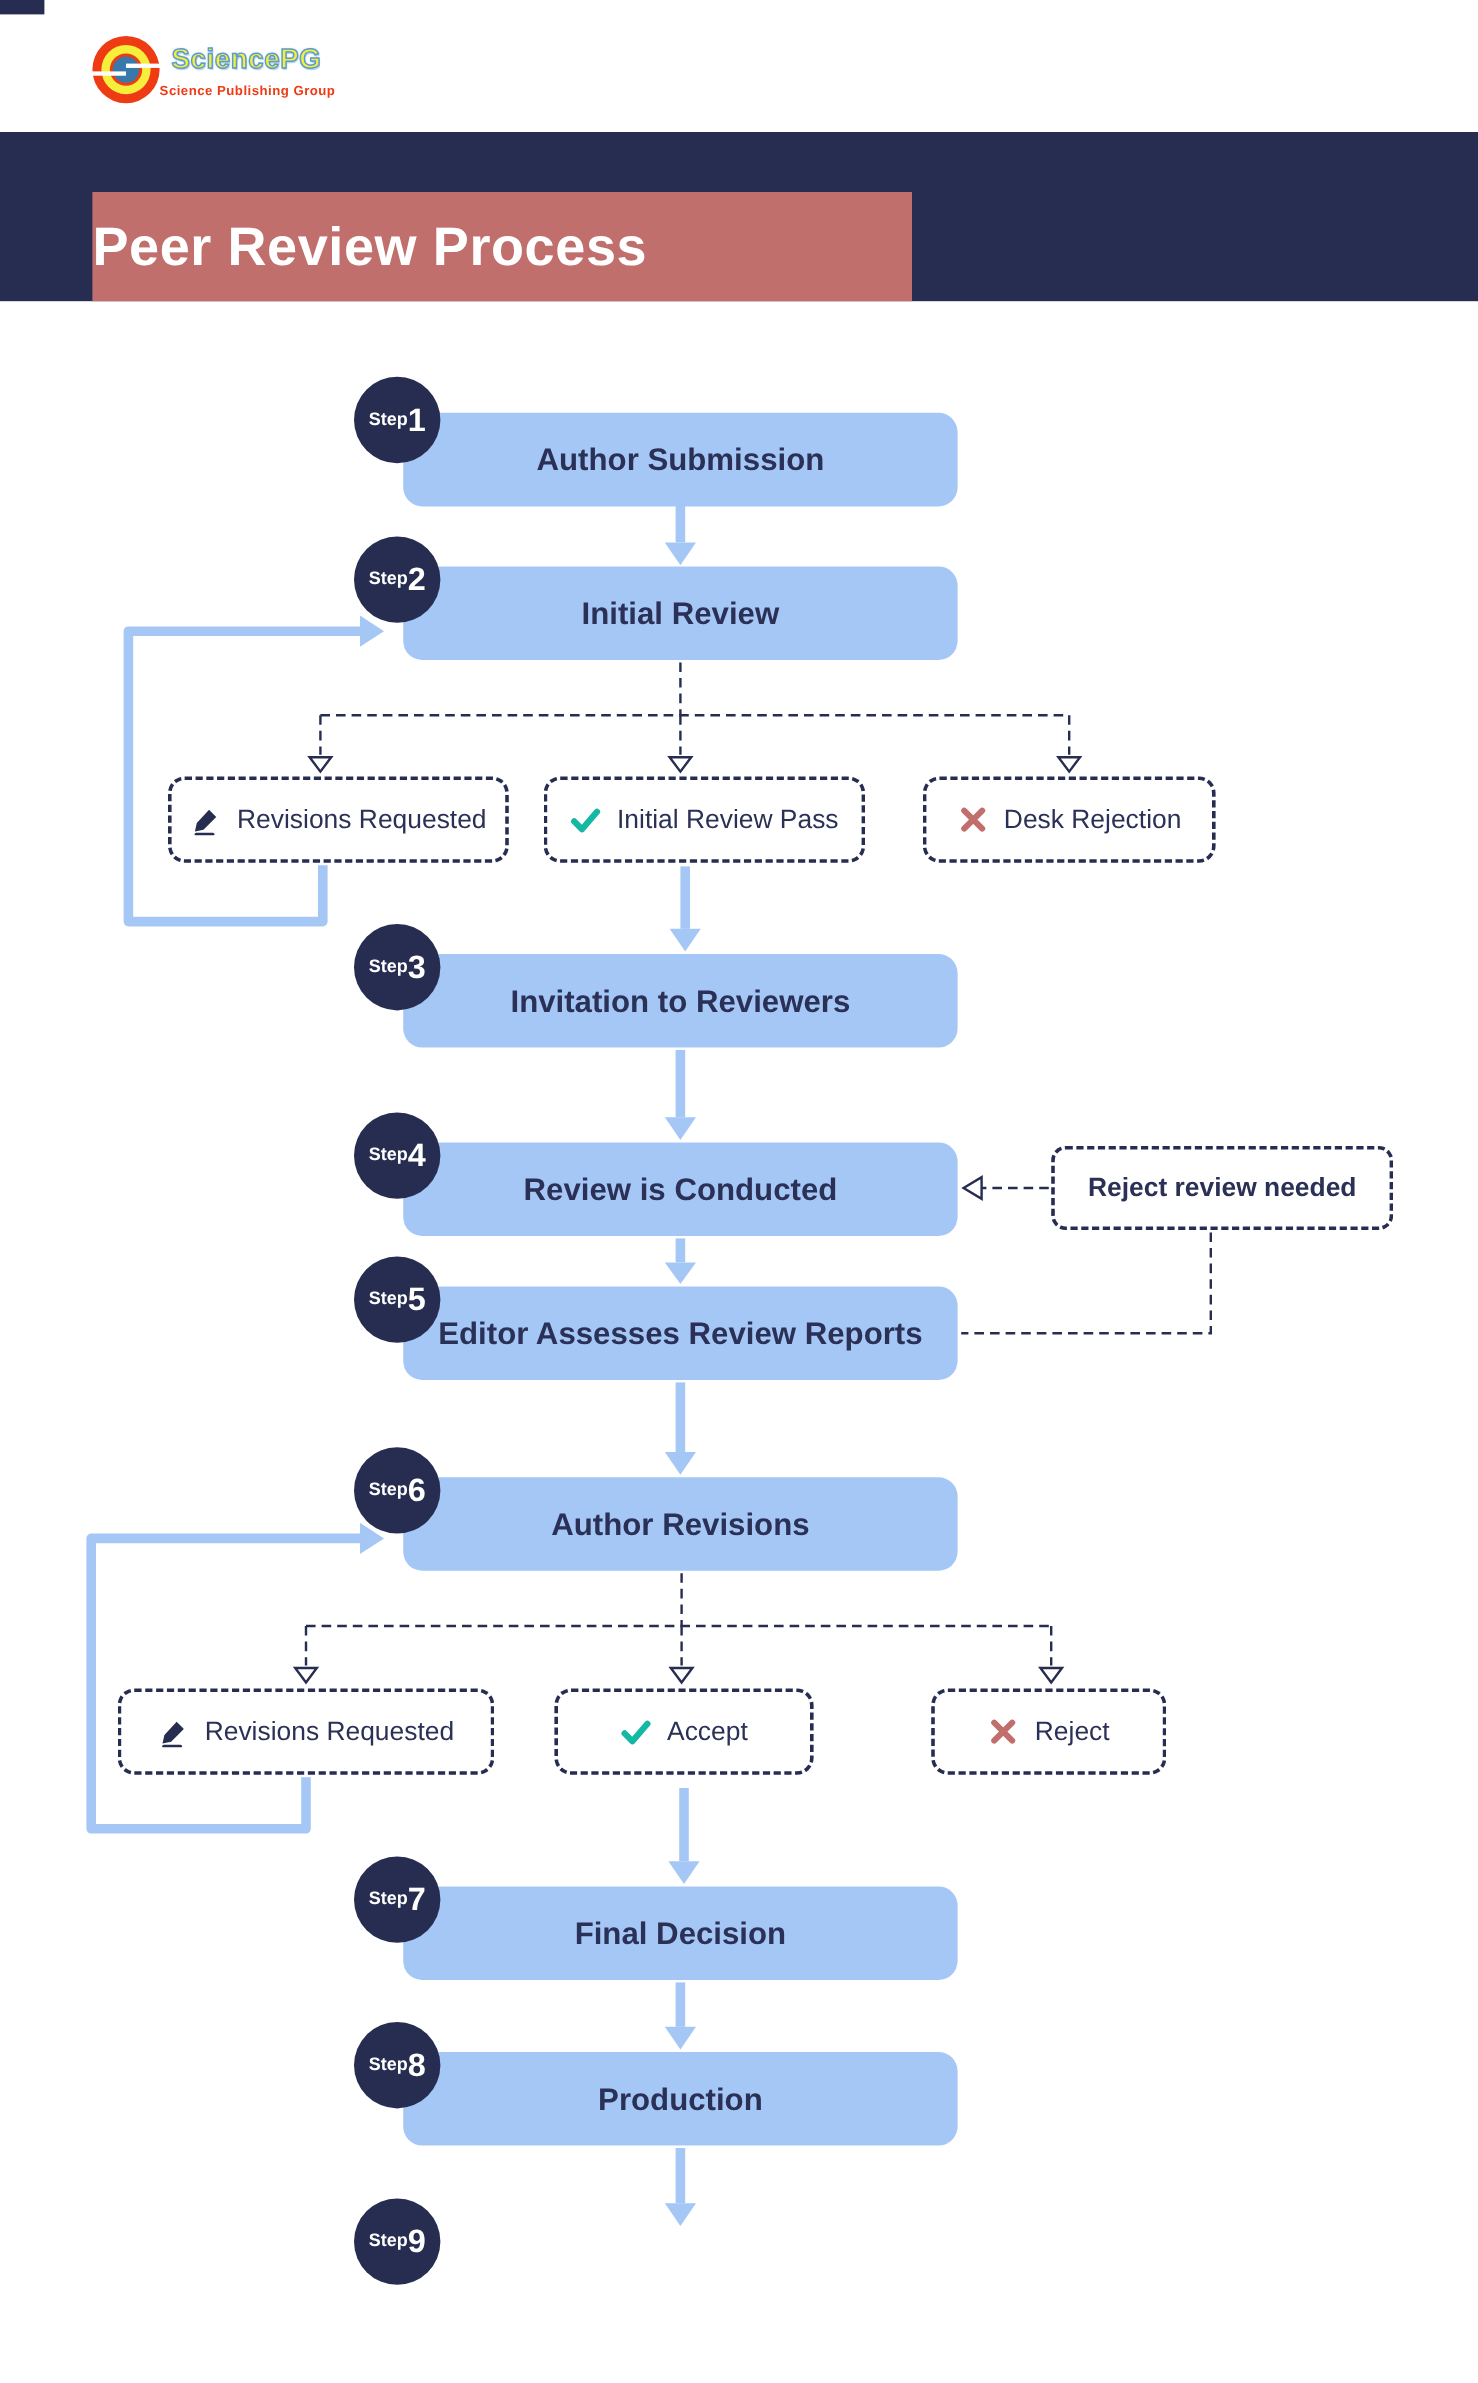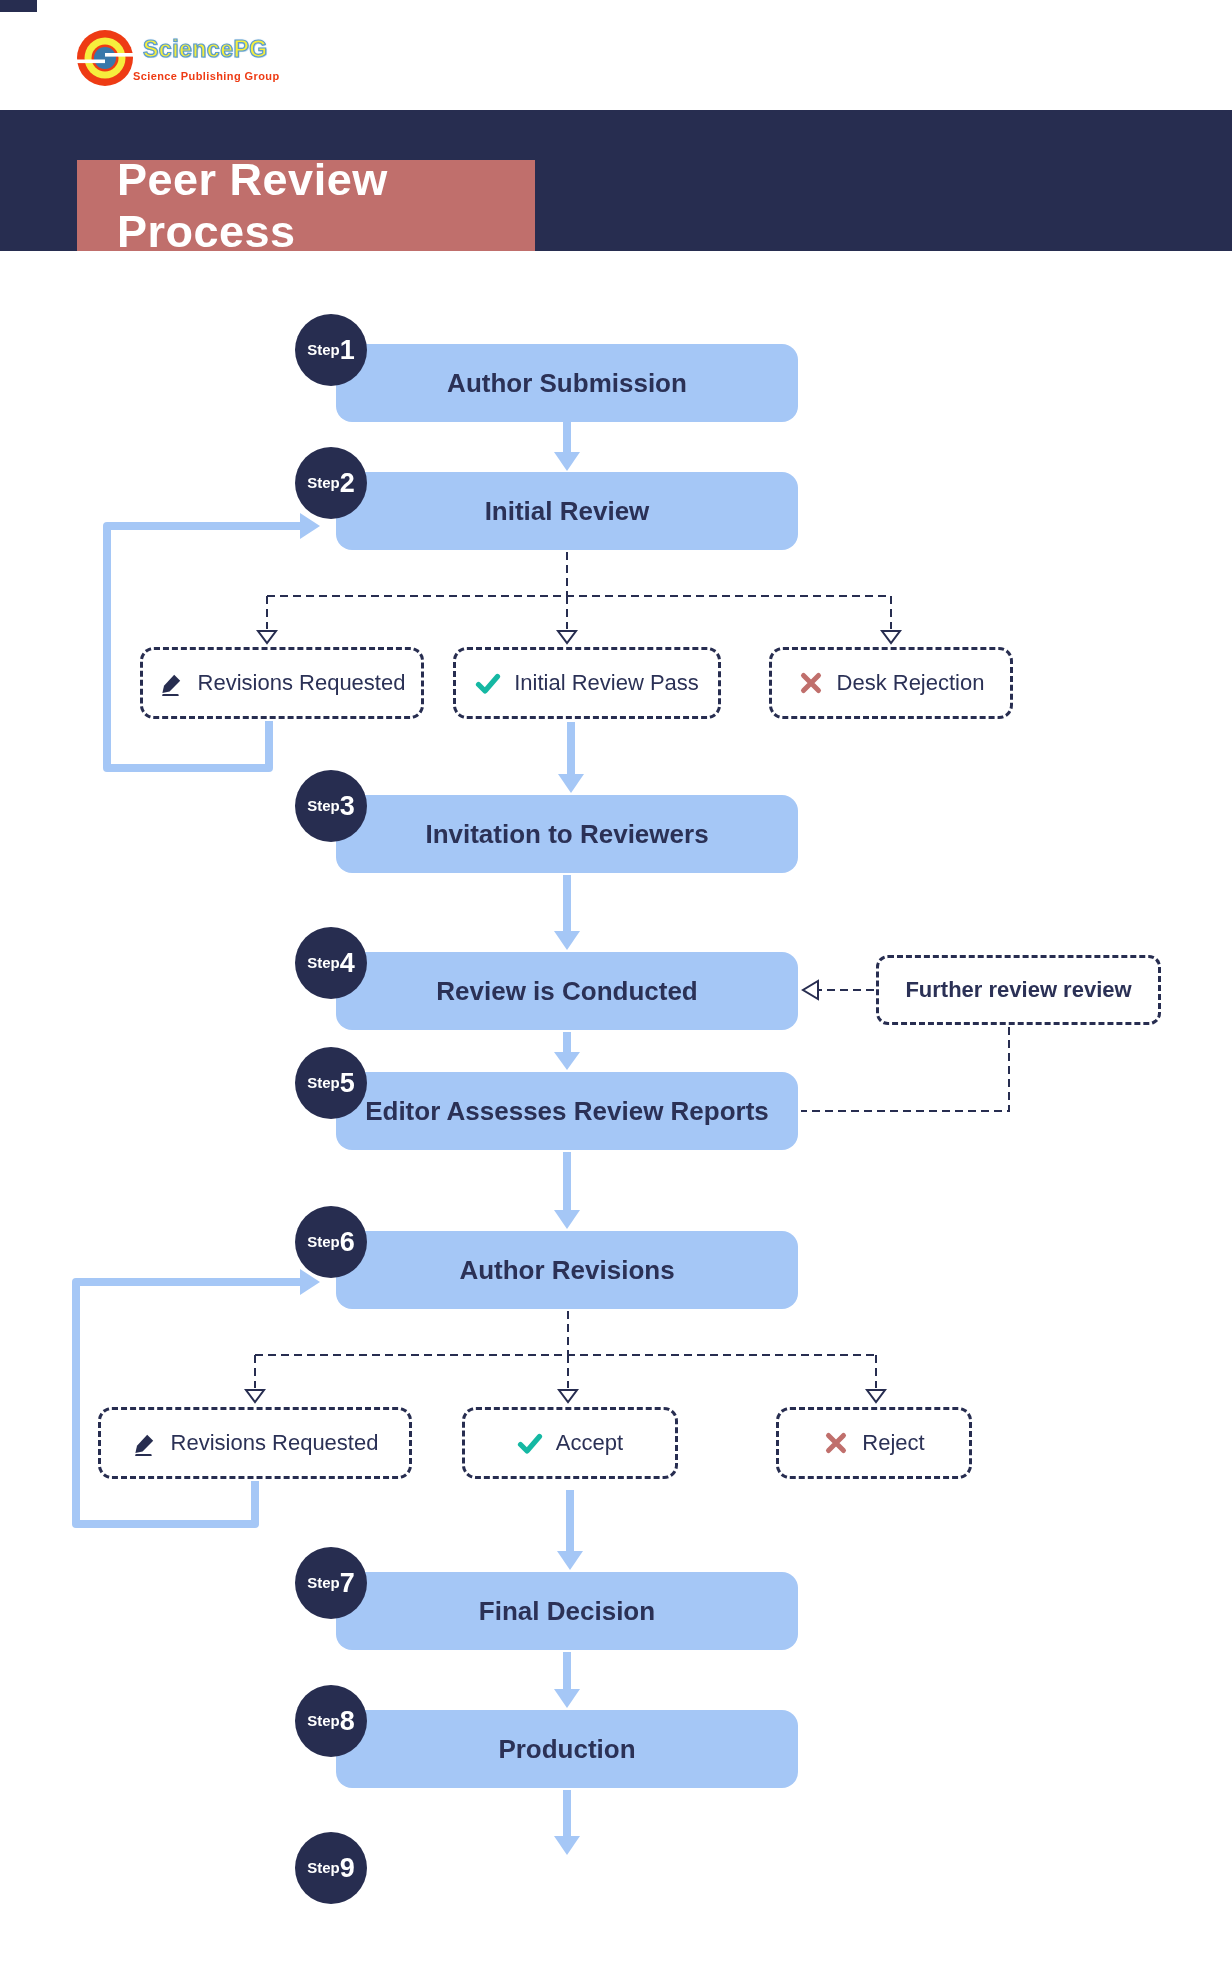--- a/index.html
+++ b/index.html
@@ -17,22 +17,22 @@
     letter-spacing:.5px;-webkit-text-stroke:1.2px #5b9ccc;
     text-shadow:0 0 2px #9cc3e4, 1px 1px 0 #bdd9ee;
     text-align:right;
   }
   .logo-sub{
     left:133px;top:70px;font-size:11px;font-weight:bold;color:var(--logo-red);
     letter-spacing:.4px;
   }
   .band{left:0;top:110px;width:1232px;height:141px;background:var(--navy);}
   .title-box{
-    left:77px;top:160px;width:458px;height:91px;background:var(--mauve);
-    display:flex;align-items:center;padding-left:40px;box-sizing:border-box;
+    left:77px;top:160px;width:683px;height:91px;background:var(--mauve);
+    display:flex;align-items:center;box-sizing:border-box;
   }
   .title-box span{font-size:45px;font-weight:bold;color:#ffffff;letter-spacing:.5px;}
   
   .node{
     left:336px;width:462px;height:78px;background:var(--light-blue);
     border-radius:16px;display:flex;align-items:center;justify-content:center;
     font-size:26px;font-weight:bold;color:var(--text-navy);white-space:nowrap;
     z-index:2;
   }
   .badge{
@@ -227,21 +227,21 @@
     <span>Initial Review Pass</span>
   </div>
   <div class="abs opt" style="left:769px;top:647px;width:244px">
     <svg class="icon" width="26" height="26" viewBox="0 0 26 26">
       <path d="M5.5 5.5 L20.5 20.5 M20.5 5.5 L5.5 20.5" stroke="#c06f6c" stroke-width="5" stroke-linecap="round" fill="none"></path>
     </svg>
     <span>Desk Rejection</span>
   </div>
 
   <div class="abs note">
-    <span>Further review review</span>
+    <span>Reject review needed</span>
   </div>
 
   <div class="abs opt" style="left:98px;top:1407px;width:314px">
     <svg class="icon" width="26" height="26" viewBox="0 0 26 26">
       <path d="M15.2 4.8 L21.2 10.8 L10.6 21.4 L3.4 23 L5 15.8 Z" fill="#272d50"></path>
       <rect x="3.2" y="24" width="16.5" height="2.6" rx="1.3" fill="#272d50"></rect>
     </svg>
     <span>Revisions Requested</span>
   </div>
   <div class="abs opt" style="left:462px;top:1407px;width:216px">

